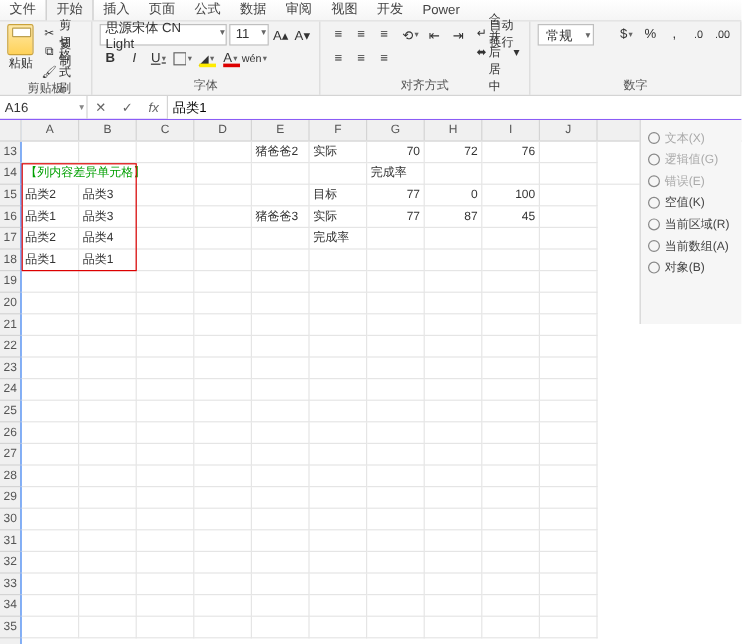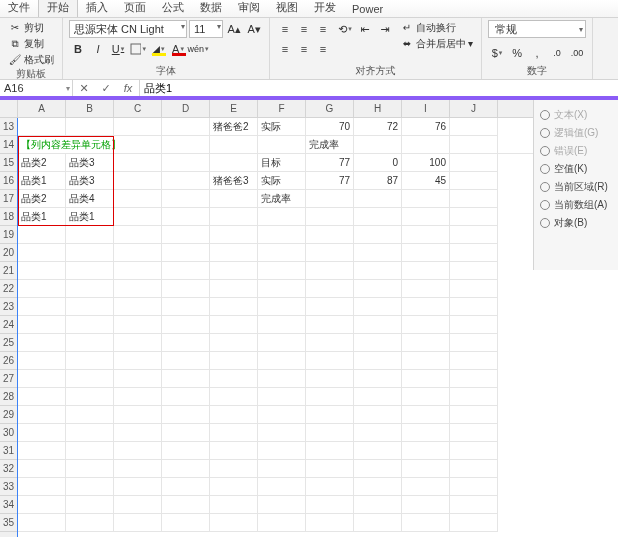--- a/index.html
+++ b/index.html
@@ -20,21 +20,21 @@
 .fontsel{height:18px;border:1px solid #bfbfbf;background:#fff;font-size:11px;padding:0 14px 0 4px;position:relative;display:flex;align-items:center;cursor:pointer}
 .fontsel .dd{position:absolute;right:1px;top:1px;font-size:8px;color:#666}
 .sizesel{width:34px}
 .toolbar-row{display:flex;gap:2px;align-items:flex-start}
 .sq{width:18px;height:18px;border:1px solid transparent;display:inline-flex;align-items:center;justify-content:center;cursor:pointer;font-size:11px;color:#333}
 .sq .dd{font-size:7px;margin-left:1px;color:#666}
 .colorbar{width:14px;height:3px;position:absolute;bottom:1px;left:2px}
 .align-grid{display:grid;grid-template-columns:repeat(3,18px);gap:1px}
 .numfmt{height:18px;border:1px solid #bfbfbf;background:#fff;padding:0 16px 0 6px;display:flex;align-items:center;font-size:11px;width:98px;position:relative;cursor:pointer}
 .numfmt .dd{position:absolute;right:2px;font-size:8px;color:#666}
-.formula-bar{height:20px;display:flex;border-bottom:4px solid #8b5cf6;background:#fff}
+.formula-bar{height:20px;display:flex;border-bottom:1px solid #8b5cf6;background:#fff}
 .namebox{width:73px;border-right:1px solid #d4d4d4;padding:0 4px;display:flex;align-items:center;font-size:11px;position:relative}
 .namebox .dd{position:absolute;right:2px;font-size:8px;color:#888}
 .fx-area{display:flex;align-items:center}
 .fx-btn{width:22px;text-align:center;color:#666;cursor:pointer;font-size:11px}
 .fx-input{flex:1;padding:0 4px;font-size:11px;border:none;outline:none}
 .sheet-area{position:relative;display:flex;height:437px}
 .rowhdrs{width:18px;background:#f0f0f0;border-right:1px solid #3b82f6}
 .corner{height:18px;width:18px;background:#f0f0f0;border-bottom:1px solid #d4d4d4;border-right:1px solid #d4d4d4;position:absolute;left:0;top:0}
 .colhdrs{height:18px;background:#f0f0f0;border-bottom:1px solid #d4d4d4;display:flex;position:absolute;left:18px;top:0;right:0}
 .ch{width:48px;border-right:1px solid #d4d4d4;text-align:center;font-size:10px;color:#555;line-height:18px;cursor:pointer}
@@ -63,20 +63,24 @@
     <div class="tab">数据</div>
     <div class="tab">审阅</div>
     <div class="tab">视图</div>
     <div class="tab">开发</div>
     <div class="tab">Power</div>
   </div>
 
 <div class="ribbon">
   <div class="group">
     <div class="group-body">
+      <div class="paste-big">
+        <div class="paste-ico"></div>
+        <span style="font-size:10px">粘贴</span>
+      </div>
       <div class="btn-col">
         <div class="mini">
             <span class="iconbox">✂</span>
             <span>剪切</span>
           </div>
         <div class="mini">
             <span class="iconbox">⧉</span>
             <span>复制</span>
           </div>
         <div class="mini">
@@ -164,21 +168,21 @@
             <span class="iconbox">⬌</span>
             <span>合并后居中</span>
             <span class="dd">▾</span>
           </div>
       </div>
     </div>
     <div class="group-label">对齐方式</div>
   </div>
 
   <div class="group" style="min-width:110px">
-    <div class="group-body" style="flex-direction:column;gap:6px">
+    <div class="group-body" style="gap:18px">
       <div class="numfmt">
           <span>常规</span>
           <span class="dd">▾</span>
         </div>
       <div class="toolbar-row">
         <div class="sq">$<span class="dd">▾</span></div>
         <div class="sq">%</div>
         <div class="sq">,</div>
         <div class="sq" style="font-size:9px">.0</div>
         <div class="sq" style="font-size:9px">.00</div>

